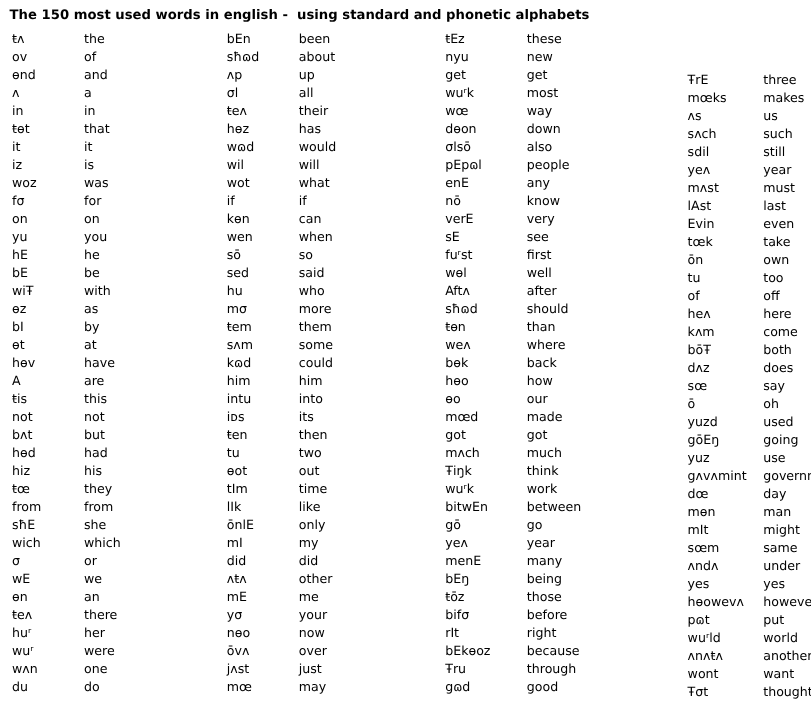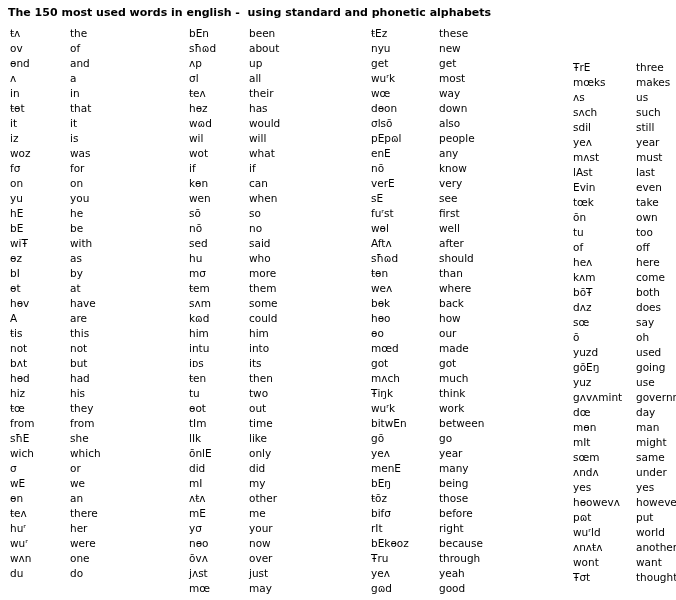--- a/index.html
+++ b/index.html
@@ -96,38 +96,37 @@
       <div class="word-row"><span class="phon">σl</span><span class="eng">all</span></div>
       <div class="word-row"><span class="phon">ŧeʌ</span><span class="eng">their</span></div>
       <div class="word-row"><span class="phon">hɵz</span><span class="eng">has</span></div>
       <div class="word-row"><span class="phon">wɷd</span><span class="eng">would</span></div>
       <div class="word-row"><span class="phon">wil</span><span class="eng">will</span></div>
       <div class="word-row"><span class="phon">wot</span><span class="eng">what</span></div>
       <div class="word-row"><span class="phon">if</span><span class="eng">if</span></div>
       <div class="word-row"><span class="phon">kɵn</span><span class="eng">can</span></div>
       <div class="word-row"><span class="phon">wen</span><span class="eng">when</span></div>
       <div class="word-row"><span class="phon">sō</span><span class="eng">so</span></div>
-      <div class="word-row"><span class="phon">nō</span><span class="eng">no</span></div>
       <div class="word-row"><span class="phon">sed</span><span class="eng">said</span></div>
       <div class="word-row"><span class="phon">hu</span><span class="eng">who</span></div>
       <div class="word-row"><span class="phon">mσ</span><span class="eng">more</span></div>
       <div class="word-row"><span class="phon">ŧem</span><span class="eng">them</span></div>
       <div class="word-row"><span class="phon">sʌm</span><span class="eng">some</span></div>
       <div class="word-row"><span class="phon">kɷd</span><span class="eng">could</span></div>
       <div class="word-row"><span class="phon">him</span><span class="eng">him</span></div>
       <div class="word-row"><span class="phon">intu</span><span class="eng">into</span></div>
       <div class="word-row"><span class="phon">iᴅs</span><span class="eng">its</span></div>
       <div class="word-row"><span class="phon">ŧen</span><span class="eng">then</span></div>
       <div class="word-row"><span class="phon">tu</span><span class="eng">two</span></div>
       <div class="word-row"><span class="phon">ɵot</span><span class="eng">out</span></div>
       <div class="word-row"><span class="phon">tIm</span><span class="eng">time</span></div>
       <div class="word-row"><span class="phon">lIk</span><span class="eng">like</span></div>
       <div class="word-row"><span class="phon">ōnlE</span><span class="eng">only</span></div>
+      <div class="word-row"><span class="phon">mI</span><span class="eng">my</span></div>
       <div class="word-row"><span class="phon">did</span><span class="eng">did</span></div>
-      <div class="word-row"><span class="phon">mI</span><span class="eng">my</span></div>
       <div class="word-row"><span class="phon">ʌŧʌ</span><span class="eng">other</span></div>
       <div class="word-row"><span class="phon">mE</span><span class="eng">me</span></div>
       <div class="word-row"><span class="phon">yσ</span><span class="eng">your</span></div>
       <div class="word-row"><span class="phon">nɵo</span><span class="eng">now</span></div>
       <div class="word-row"><span class="phon">ōvʌ</span><span class="eng">over</span></div>
       <div class="word-row"><span class="phon">jʌst</span><span class="eng">just</span></div>
       <div class="word-row"><span class="phon">mœ</span><span class="eng">may</span></div>
     </div>
     <div class="word-column">
       <div class="word-row"><span class="phon">ŧEz</span><span class="eng">these</span></div>
@@ -159,21 +158,20 @@
       <div class="word-row"><span class="phon">bitwEn</span><span class="eng">between</span></div>
       <div class="word-row"><span class="phon">gō</span><span class="eng">go</span></div>
       <div class="word-row"><span class="phon">yeʌ</span><span class="eng">year</span></div>
       <div class="word-row"><span class="phon">menE</span><span class="eng">many</span></div>
       <div class="word-row"><span class="phon">bEŋ</span><span class="eng">being</span></div>
       <div class="word-row"><span class="phon">ŧōz</span><span class="eng">those</span></div>
       <div class="word-row"><span class="phon">bifσ</span><span class="eng">before</span></div>
       <div class="word-row"><span class="phon">rIt</span><span class="eng">right</span></div>
       <div class="word-row"><span class="phon">bEkɵoz</span><span class="eng">because</span></div>
       <div class="word-row"><span class="phon">Ŧru</span><span class="eng">through</span></div>
-      <div class="word-row"><span class="phon">yeʌ</span><span class="eng">yeah</span></div>
       <div class="word-row"><span class="phon">gɷd</span><span class="eng">good</span></div>
     </div>
     <div class="word-column">
       <div class="word-row"><span class="phon">ŦrE</span><span class="eng">three</span></div>
       <div class="word-row"><span class="phon">mœks</span><span class="eng">makes</span></div>
       <div class="word-row"><span class="phon">ʌs</span><span class="eng">us</span></div>
       <div class="word-row"><span class="phon">sʌch</span><span class="eng">such</span></div>
       <div class="word-row"><span class="phon">sdil</span><span class="eng">still</span></div>
       <div class="word-row"><span class="phon">yeʌ</span><span class="eng">year</span></div>
       <div class="word-row"><span class="phon">mʌst</span><span class="eng">must</span></div>

